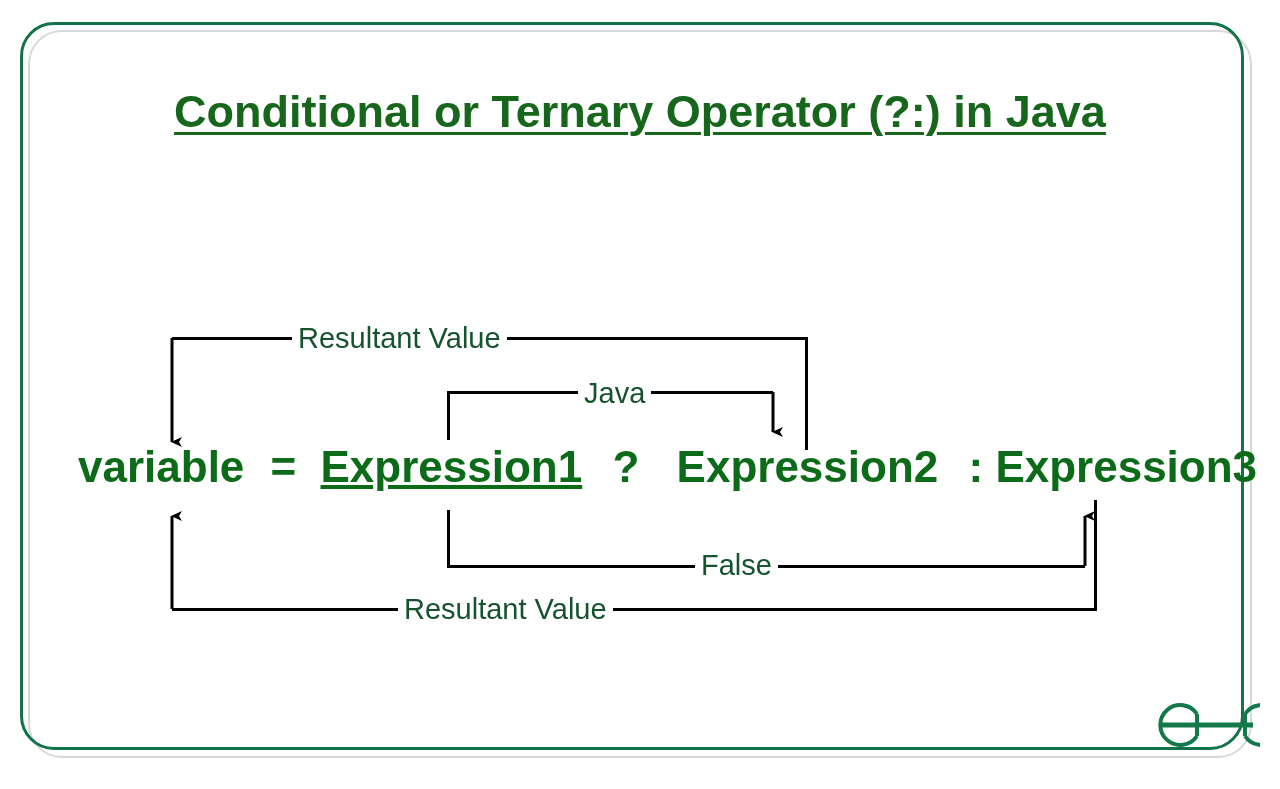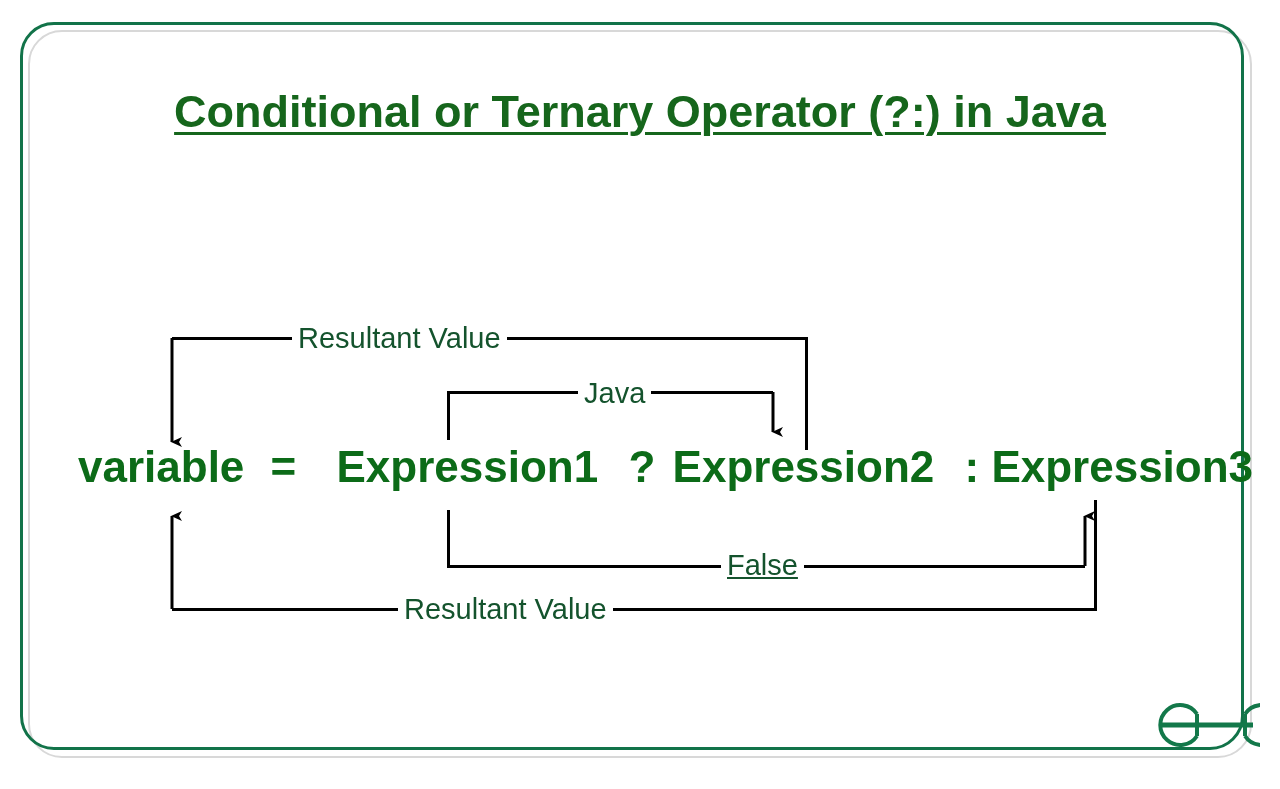--- a/index.html
+++ b/index.html
@@ -65,39 +65,39 @@
     top: 445px;
     font-size: 44px;
     font-weight: bold;
     color: #0c6b18;
     white-space: nowrap;
     line-height: 1.0;
   }
   .formula span { display: inline-block; }
   .tok-var      { }
   .tok-eq       { margin-left: 14px; }
-  .tok-e1       { margin-left: 28px; }
+  .tok-e1       { margin-left: 12px; text-decoration: underline; }
   .tok-q        { margin-left: 18px; }
-  .tok-e2       { margin-left: 5px; }
+  .tok-e2       { margin-left: 25px; }
   .tok-colon    { margin-left: 18px; }
   .tok-e3       { }
 
   
   .anno {
     position: absolute;
     font-size: 29px;
     color: #14532d;
     background: #ffffff;
     padding: 0 6px;
     white-space: nowrap;
     line-height: 1;
   }
   #lbl-res-top   { left: 292px; top: 324px; }
   #lbl-true      { left: 578px; top: 379px; }
-  #lbl-false     { left: 721px; top: 551px; text-decoration: underline; }
+  #lbl-false     { left: 695px; top: 551px; }
   #lbl-res-bot   { left: 398px; top: 595px; }
 
   
   #wires {
     position: absolute;
     left: 0; top: 0;
     width: 1280px; height: 789px;
     pointer-events: none;
   }
 

